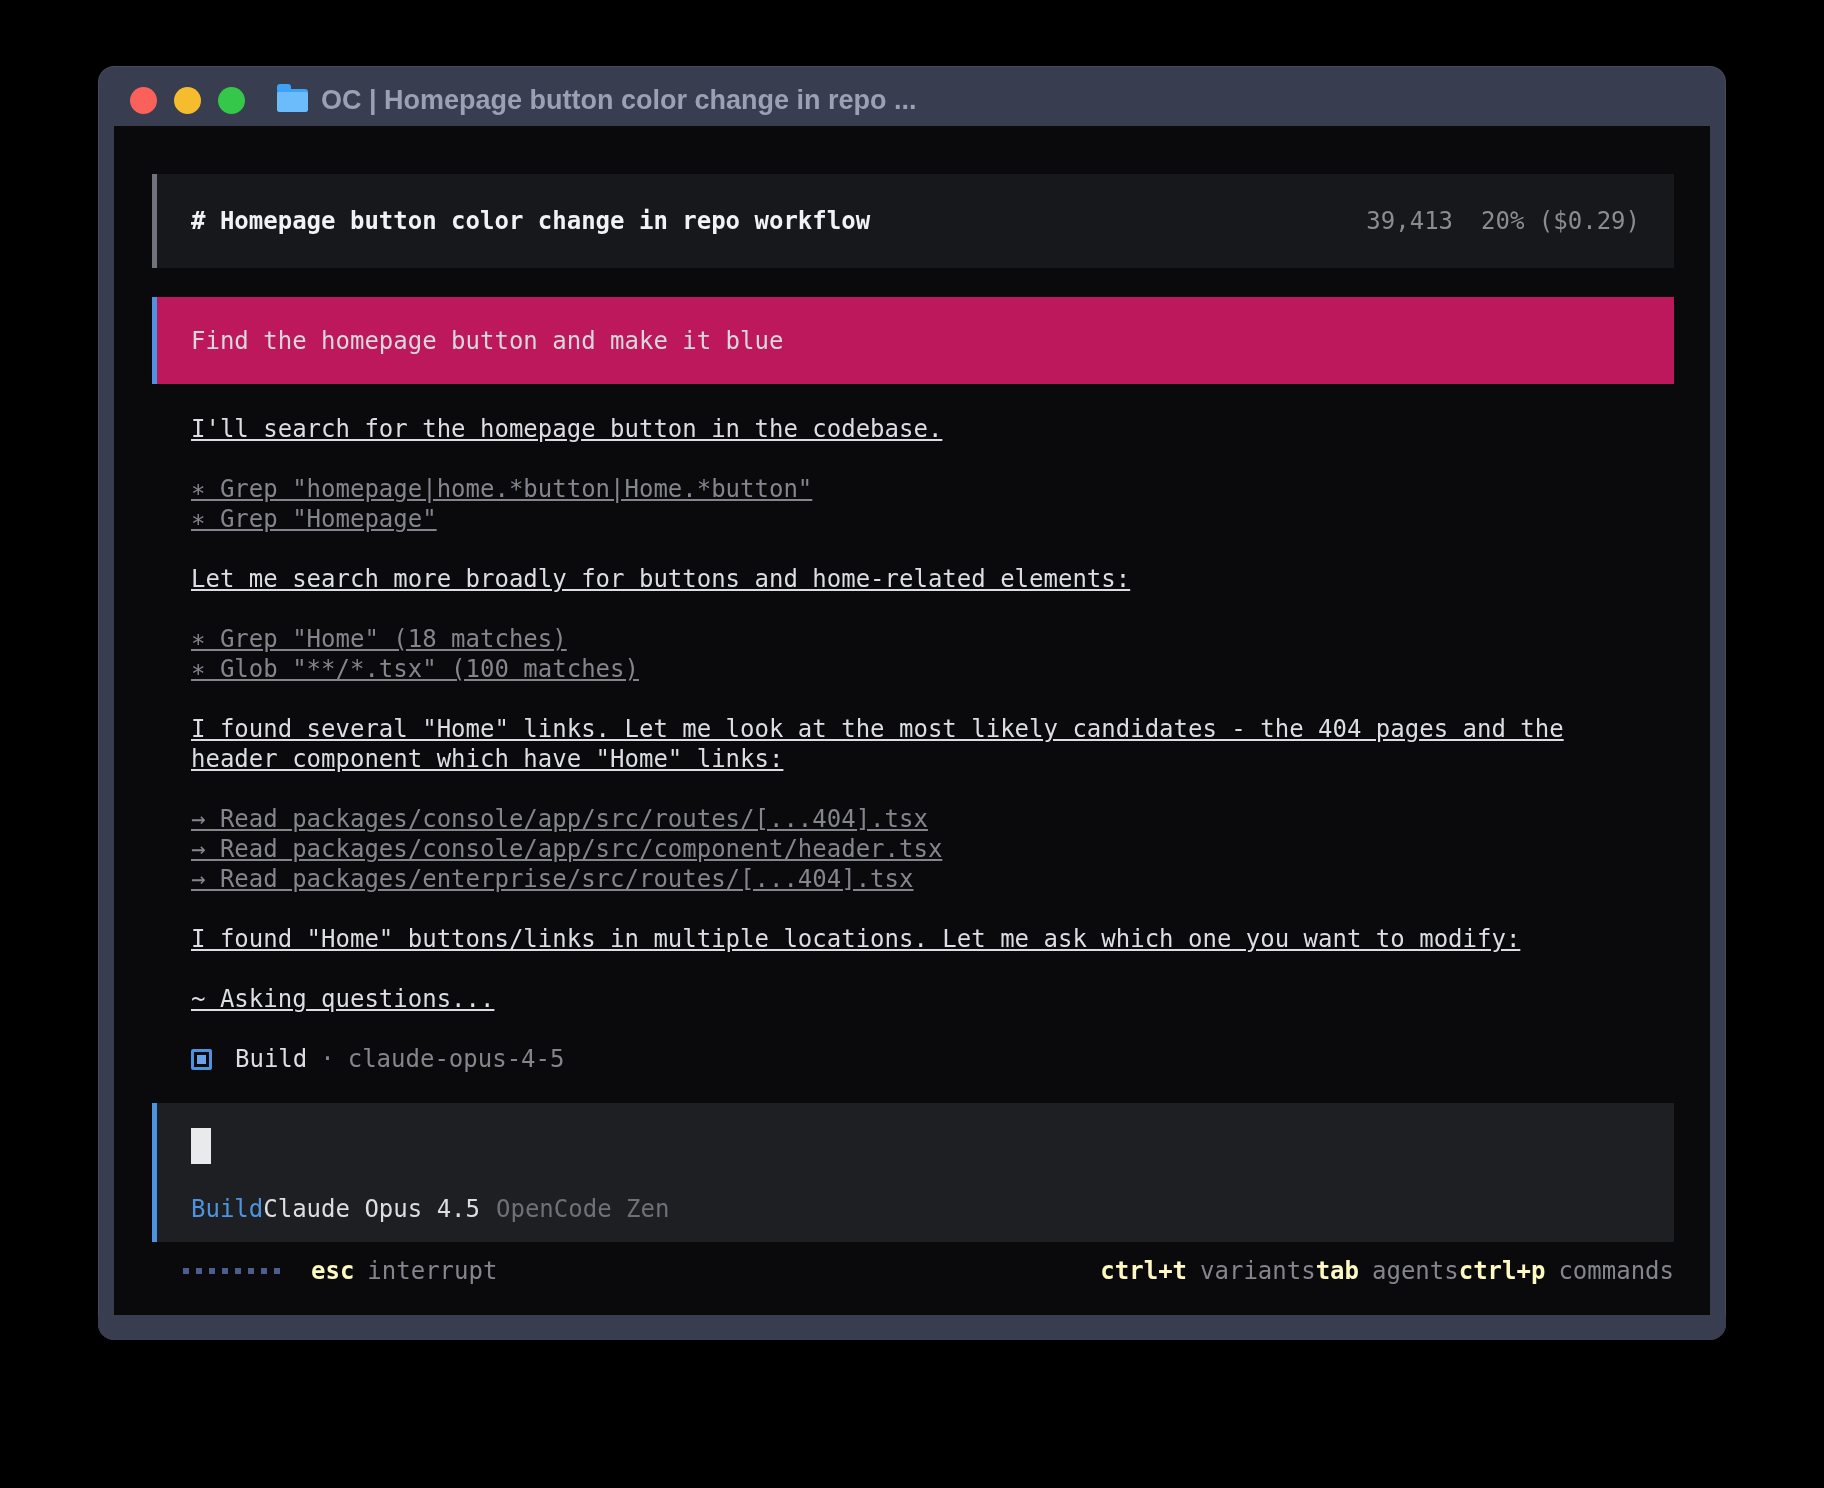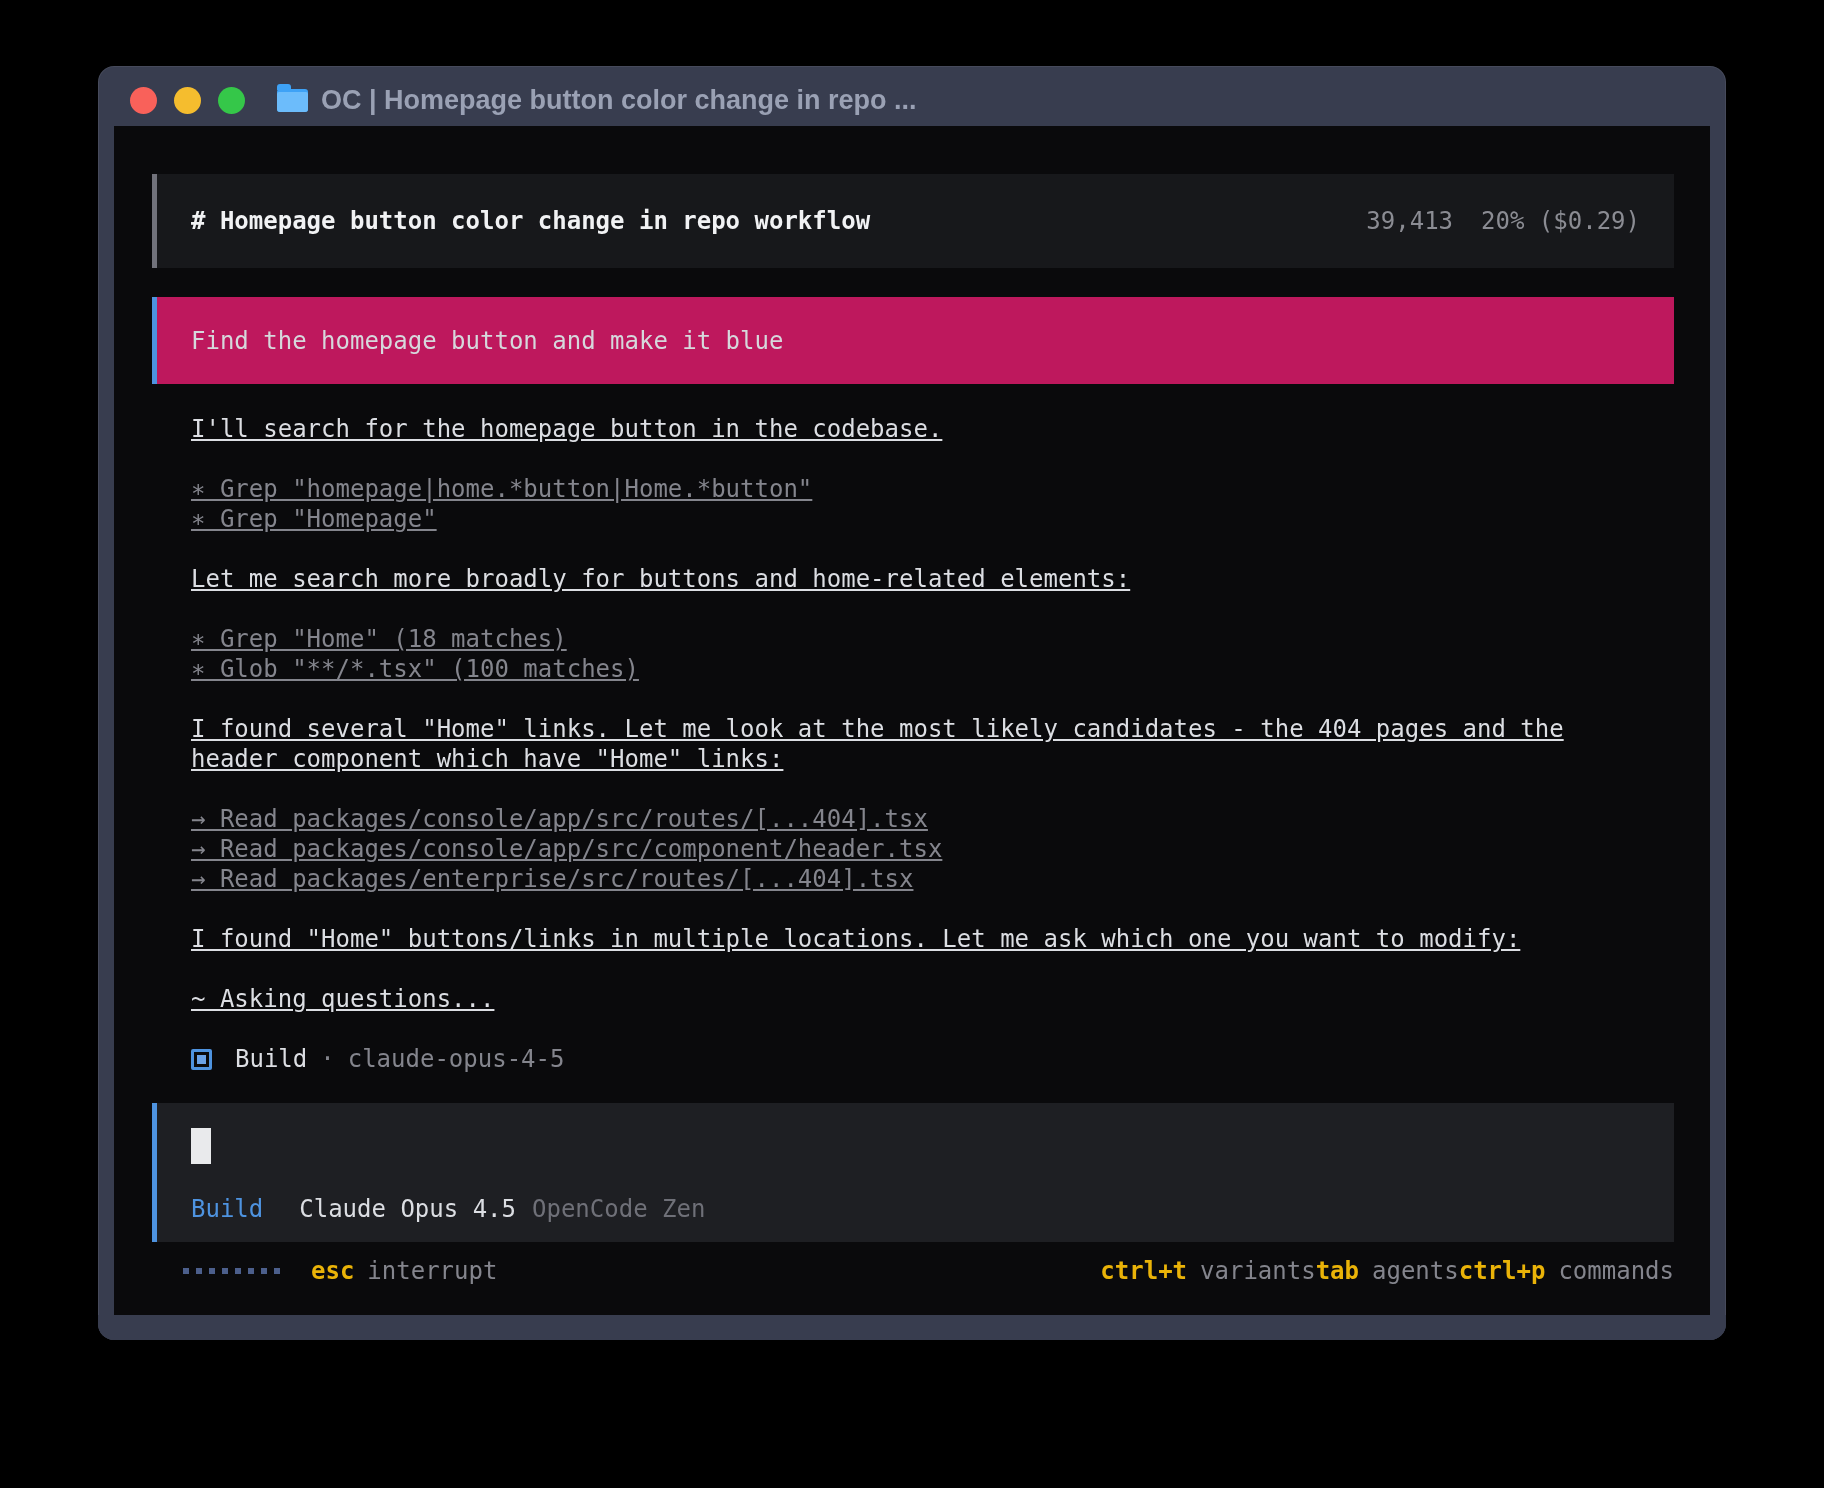--- a/index.html
+++ b/index.html
@@ -128,34 +128,34 @@
     height: 139px;
     margin-bottom: 14px;
     background: #1e1f23;
     border-left: 5px solid #4e93e0;
     display: flex; flex-direction: column; justify-content: space-between;
     padding: 25px 34px 19px 34px;
   }
   .cursor { width: 20px; height: 36px; background: #e9eaec; }
   .input-meta { display: flex; align-items: baseline; font-size: 24px; white-space: pre; }
   .im-agent { color: #4e93e0; }
-  .im-model { color: #dcdee3; margin-left: 36px; }
+  .im-model { color: #dcdee3; }
   .im-provider { color: #6f7078; margin-left: 16px; }
 
   
   .footer {
     height: 30px;
     padding-left: 31px;
     display: flex; align-items: center;
     font-size: 24px; white-space: pre;
   }
   .dots { display: flex; gap: 7px; margin-right: 31px; }
   .dot { width: 6px; height: 6px; background: #4c5f8c; }
   .hint { display: flex; align-items: baseline; }
-  .hint .key { color: #eab308; font-weight: 700; }
+  .hint .key { color: #fef9c3; font-weight: 700; }
   .hint .lbl { color: #84858d; margin-left: 13px; }
   .footer-right { margin-left: auto; display: flex; }
 </style>
 </head>
 <body>
 
 <div class="window">
 
   <div class="titlebar">
     <div class="lights">

